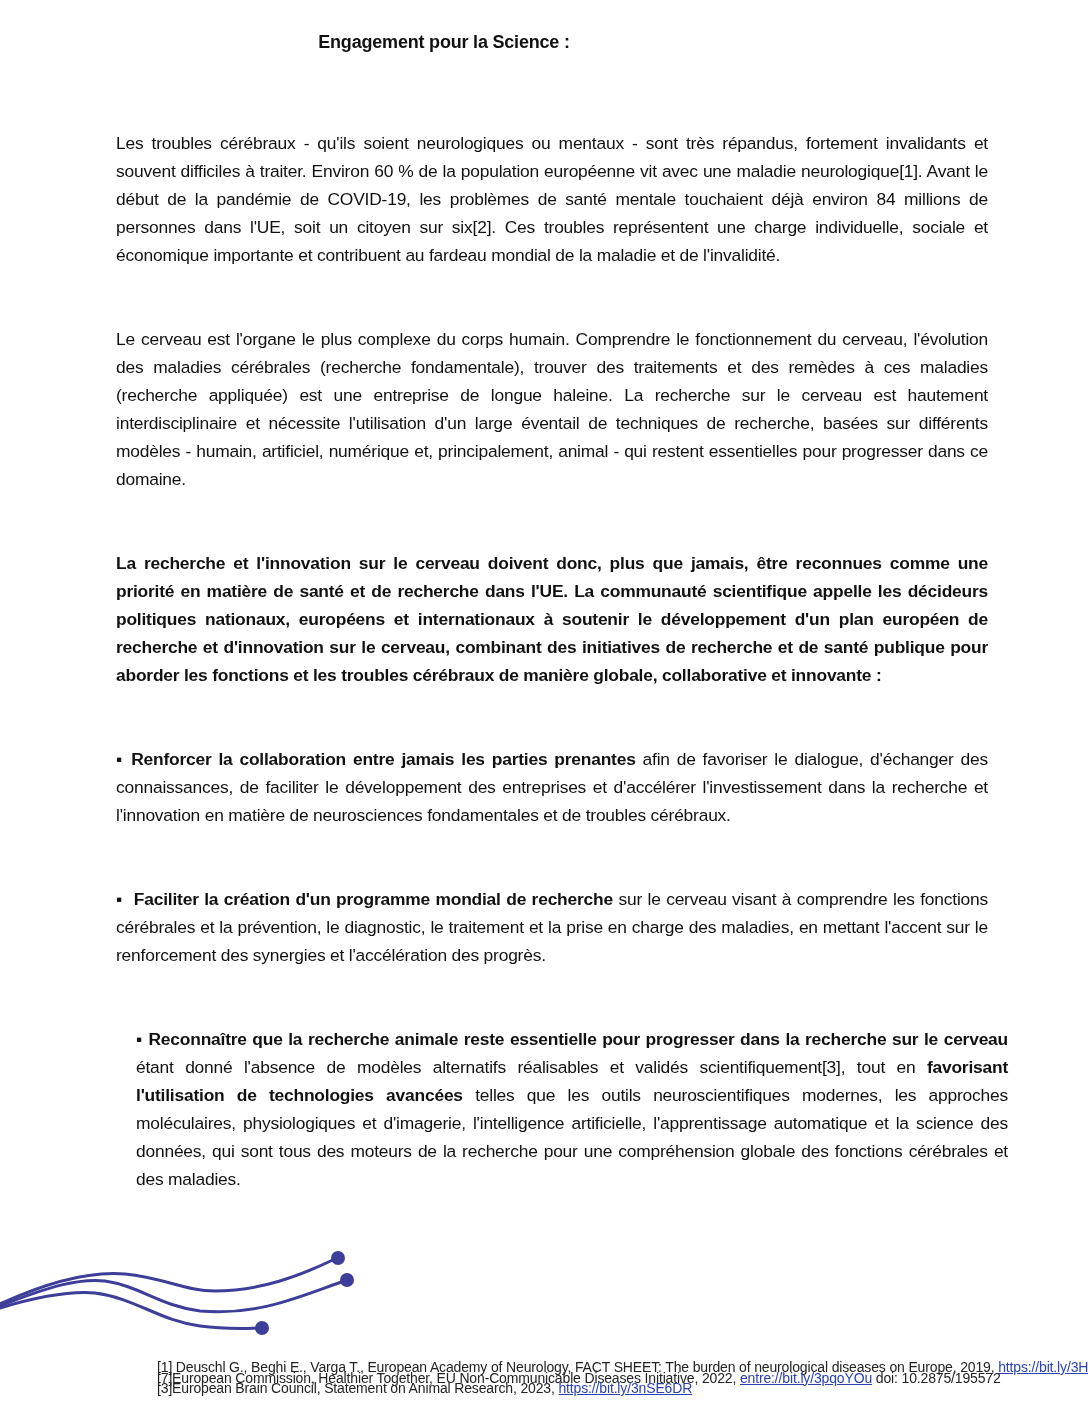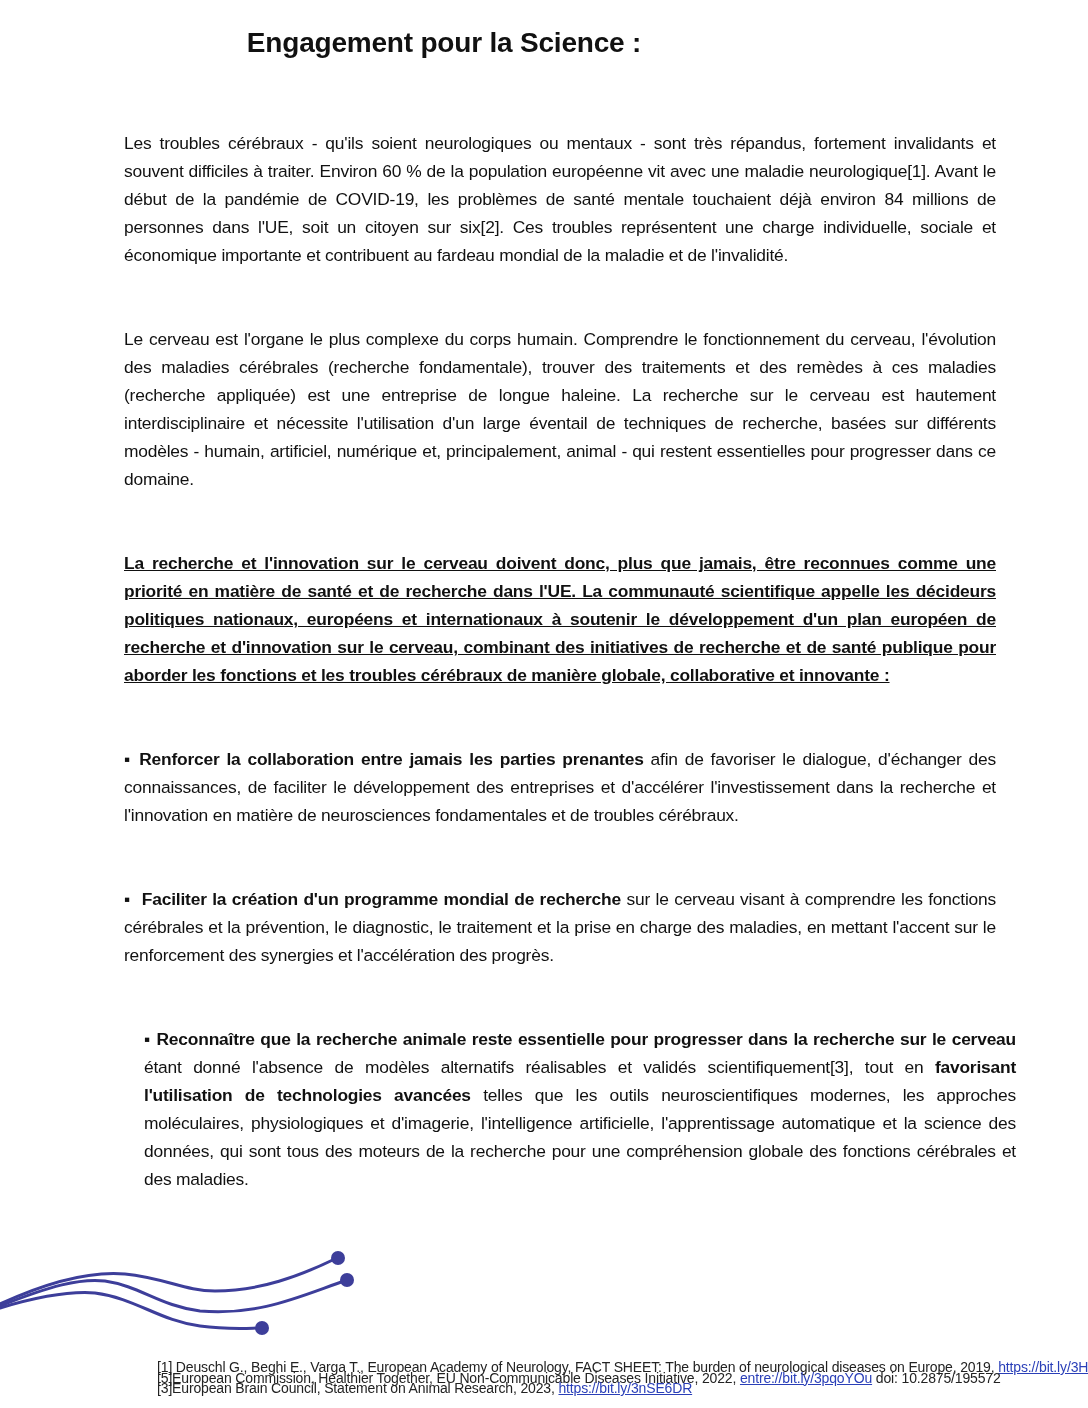--- a/index.html
+++ b/index.html
@@ -1,27 +1,27 @@
 <!DOCTYPE html>
 <html><head>
   <meta charset="utf-8">
   <style>
     html, body { margin: 0; padding: 0; background: #ffffff; }
     body { width: 1088px; height: 1408px; position: relative; overflow: hidden;
       font-family: "Liberation Sans", sans-serif; color: #111111; }
     .title { position: absolute; left: 0; top: 26px; width: 888px; text-align: center;
-      font-weight: bold; font-size: 28px; line-height: 33px; letter-spacing: -0.2px; }
+      font-weight: bold; font-size: 18px; line-height: 33px; letter-spacing: -0.2px; }
     .title div { white-space: nowrap; }
-    .para { position: absolute; left: 124px; width: 872px; font-size: 17.4px; line-height: 28px;
+    .para { position: absolute; left: 116px; width: 872px; font-size: 17.4px; line-height: 28px;
       text-align: justify; letter-spacing: -0.2px; margin: 0; }
     .para b { font-weight: bold; }
     .bold-para { font-weight: bold; }
     #p1 { top: 129px; }
     #p2 { top: 325px; }
-    #p3 { top: 549px; text-decoration: underline; }
+    #p3 { top: 549px; }
     #b1 { top: 745px; }
     #b2 { top: 885px; }
     #b3 { top: 1025px; margin-left: 20px; }
     .footnotes { position: absolute; left: 116px; top: 1362px; font-size: 14px; line-height: 10.5px;
       color: #222; white-space: nowrap; letter-spacing: -0.15px; padding-left: 41px; }
     .footnotes a { color: #2a3fb8; text-decoration: underline; }
     .deco { position: absolute; left: 0; top: 1236px; }
   </style>
 </head>
 <body>
@@ -57,15 +57,15 @@
   </g>
   <g fill="#3d3e9a">
     <circle cx="338" cy="22" r="7"></circle>
     <circle cx="347" cy="44" r="7"></circle>
     <circle cx="262" cy="92" r="7"></circle>
   </g>
 </svg>
 
 <div class="footnotes">
   <div><span>[1] Deuschl G., Beghi E., Varga T., European Academy of Neurology, FACT SHEET: The burden of neurological diseases on Europe, 2019, </span><a>https://bit.ly/3HYmhtL</a><span></span></div>
-  <div><span>[5]European Commission, Healthier Together, EU Non-Communicable Diseases Initiative, 2022, </span><a>entre://bit.ly/3pqoYOu</a><span> doi: 10.2875/195572</span></div>
+  <div><span>[7]European Commission, Healthier Together, EU Non-Communicable Diseases Initiative, 2022, </span><a>entre://bit.ly/3pqoYOu</a><span> doi: 10.2875/195572</span></div>
   <div><span>[3]European Brain Council, Statement on Animal Research, 2023, </span><a>https://bit.ly/3nSE6DR</a><span></span></div>
 </div>
 
 </body></html>

